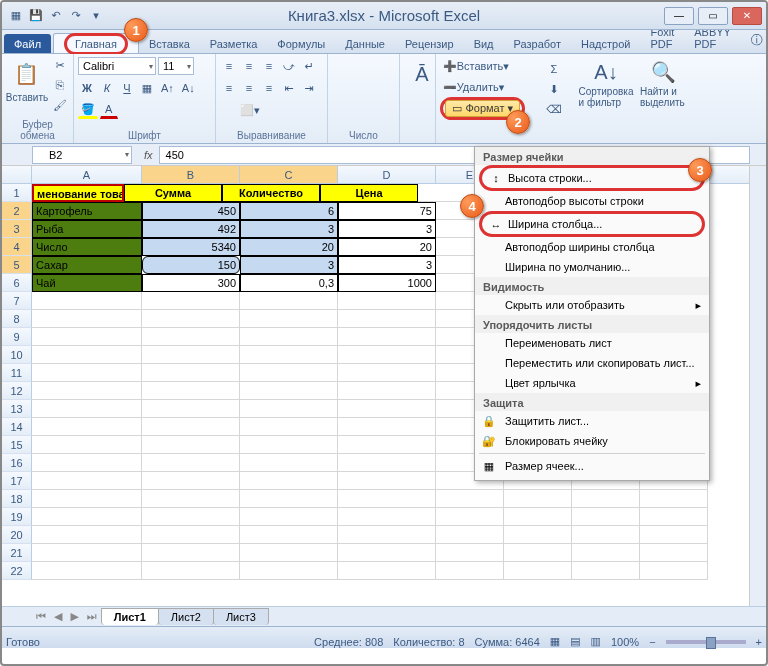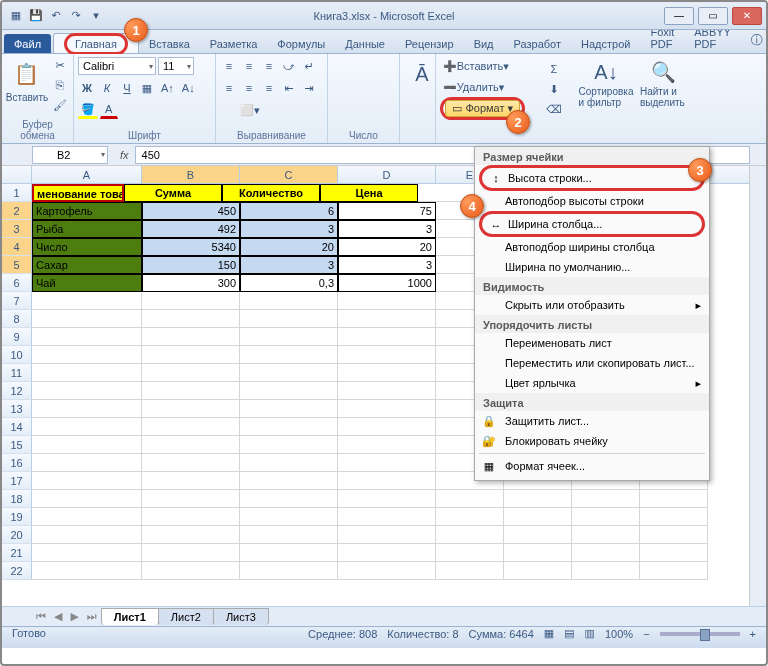--- a/index.html
+++ b/index.html
@@ -2,21 +2,21 @@
 <html><head>
 <meta charset="utf-8">
 <style>
 * { box-sizing: border-box; margin: 0; padding: 0; font-family: "Segoe UI", Tahoma, sans-serif; }
 body { background: #fff; width: 768px; height: 666px; overflow: hidden; position: relative; border: 2px solid #888; border-radius: 4px; }
 
 
 .titlebar { height: 28px; background: linear-gradient(#e8eef7, #d5e1f0); display: flex; align-items: center; position: relative; border-bottom: 1px solid #9db4d1; }
 .titlebar .qat { display: flex; align-items: center; gap: 4px; padding-left: 6px; }
 .titlebar .qat-item { width: 16px; height: 16px; font-size: 11px; display: flex; align-items: center; justify-content: center; color: #3b5a82; }
-.titlebar .title { position: absolute; left: 50%; transform: translateX(-50%); font-size: 11px; color: #3b5a82; }
+.titlebar .title { position: absolute; left: 50%; transform: translateX(-50%); font-size: 15px; color: #3b5a82; }
 .titlebar .winbtns { margin-left: auto; display: flex; }
 .titlebar .winbtn { width: 30px; height: 18px; border: 1px solid #8aa3c2; border-radius: 2px; margin-right: 4px; font-size: 10px; display: flex; align-items: center; justify-content: center; background: #e8eef7; }
 .titlebar .close { background: #d9675e; color: #fff; border-color: #b84a42; }
 
 
 .tabs { height: 24px; background: linear-gradient(#e8eef7, #d5e1f0); display: flex; align-items: flex-end; padding-left: 2px; font-size: 11px; border-bottom: 1px solid #9db4d1; }
 .tab { padding: 4px 10px 3px; color: #3b5a82; cursor: pointer; }
 .tab.file { background: #2a5a9c; color: #fff; border-radius: 3px 3px 0 0; margin-right: 2px; }
 .tab.active { background: #f5f9ff; border: 1px solid #9db4d1; border-bottom: none; border-radius: 3px 3px 0 0; }
 .tab-red { border: 3px solid #d33; border-radius: 14px; padding: 2px 8px 2px; }
@@ -34,21 +34,21 @@
 .rbtn-sm { min-width: 18px; height: 18px; border: 1px solid transparent; display: flex; align-items: center; justify-content: center; font-size: 11px; color: #3b5a82; padding: 0 2px; }
 .combo { height: 18px; border: 1px solid #a9bdd6; background: #fff; font-size: 11px; padding: 0 14px 0 4px; display: flex; align-items: center; position: relative; }
 .combo::after { content: "▾"; position: absolute; right: 2px; font-size: 8px; color: #666; }
 .format-btn { background: linear-gradient(#ffe9a8, #ffd76a); border: 1px solid #d1a637; border-radius: 3px; padding: 1px 6px; display: flex; align-items: center; gap: 3px; font-size: 11px; color: #3b3b3b; }
 .format-btn-wrap { border: 3px solid #d33; border-radius: 12px; padding: 0px 2px; display: inline-flex; }
 .edit-btn { display: flex; flex-direction: column; align-items: center; font-size: 10px; color: #3b5a82; padding: 2px 4px; width: 56px; }
 .edit-btn .icon { font-size: 20px; height: 28px; display:flex; align-items:center; }
 
 
 .fbar { height: 22px; border-bottom: 1px solid #ccc; display: flex; align-items: center; background: #e8eef7; font-size: 11px; }
-.namebox { width: 76px; height: 18px; border: 1px solid #a9bdd6; background: #fff; margin: 0 6px 0 30px; padding-left: 24px; display: flex; align-items: center; position: relative; }
+.namebox { width: 100px; height: 18px; border: 1px solid #a9bdd6; background: #fff; margin: 0 6px 0 30px; padding-left: 16px; display: flex; align-items: center; position: relative; }
 .namebox::after { content: "▾"; position: absolute; right: 2px; font-size: 8px; color: #666; }
 .fx { padding: 0 6px; font-style: italic; color: #555; }
 .formula-input { flex: 1; height: 18px; border: 1px solid #a9bdd6; background: #fff; padding-left: 6px; display: flex; align-items: center; margin-right: 16px; }
 
 
 .grid-wrap { position: relative; height: 440px; overflow: hidden; background: #fff; }
 .colhead { height: 18px; display: flex; background: linear-gradient(#f5f9ff, #e4edf7); border-bottom: 1px solid #b9cde3; }
 .rownum-spacer { width: 30px; border-right: 1px solid #b9cde3; }
 .colhead-cell { border-right: 1px solid #b9cde3; text-align: center; font-size: 11px; color: #3b5a82; line-height: 18px; }
 .colhead-cell.sel { background: #f9d48a; }
@@ -79,21 +79,21 @@
 .callout { position: absolute; width: 24px; height: 24px; border-radius: 50%; background: radial-gradient(circle at 30% 30%, #ff9b5a, #e85a1a); color: #fff; font-weight: bold; font-size: 13px; display: flex; align-items: center; justify-content: center; box-shadow: 1px 1px 3px rgba(0,0,0,.4); z-index: 200; border: 1px solid #c04a10; }
 
 
 .sheettabs { height: 20px; background: #e4edf7; border-top: 1px solid #b9cde3; display: flex; align-items: center; font-size: 11px; padding-left: 30px; }
 .sheettab { padding: 2px 12px; background: #fff; border: 1px solid #aaa; border-bottom: none; margin-right: -1px; border-radius: 0 0 4px 4px; }
 .sheettab.active { background: #fff; font-weight: bold; }
 .sheettab.inactive { background: #d5e1f0; }
 .navarr { padding: 0 4px; color: #888; }
 
 
-.status { height: 22px; background: linear-gradient(#e4edf7, #cfdcef); border-top: 1px solid #9db4d1; display: flex; align-items: flex-start; font-size: 11px; color: #3b5a82; padding: 0 10px; }
+.status { height: 22px; background: linear-gradient(#e4edf7, #cfdcef); border-top: 1px solid #9db4d1; display: flex; align-items: flex-end; font-size: 11px; color: #3b5a82; padding: 0 4px; }
 .status .s-right { margin-left: auto; display: flex; gap: 10px; align-items: center; }
 .zoom-slider { width: 80px; height: 4px; background: #aac; position: relative; }
 .zoom-slider::after { content:""; position:absolute; left:50%; top:-3px; width:8px; height:10px; background:#8aa3c2; border:1px solid #5a7299; }
 </style>
 </head>
 <body>
 
 <div class="titlebar">
   <div class="qat">
     <div class="qat-item">▦</div>
@@ -333,21 +333,21 @@
           <div class="cell data" style="width: 98px;">5340</div>
           <div class="cell data" style="width: 98px;">20</div>
           <div class="cell price" style="width: 98px;">20</div>
           <div class="cell plain" style="width: 68px;"></div>
           <div class="cell plain" style="width: 68px;"></div>
           <div class="cell plain" style="width: 68px;"></div>
           <div class="cell plain" style="width: 68px;"></div>
         </div>
         <div class="cellrow">
           <div class="cell name" style="width: 110px; text-align: left;">Сахар</div>
-          <div class="cell data" style="width: 98px;">150</div>
+          <div class="cell data" style="width: 98px; border-radius: 6px;">150</div>
           <div class="cell data" style="width: 98px;">3</div>
           <div class="cell price" style="width: 98px;">3</div>
           <div class="cell plain" style="width: 68px;"></div>
           <div class="cell plain" style="width: 68px;"></div>
           <div class="cell plain" style="width: 68px;"></div>
           <div class="cell plain" style="width: 68px;"></div>
         </div>
         <div class="cellrow">
           <div class="cell name" style="width: 110px; text-align: left;">Чай</div>
           <div class="cell price" style="width: 98px;">300</div>
@@ -533,21 +533,21 @@
   <div class="dd-section">Видимость</div>
   <div class="dd-item"><span>Скрыть или отобразить</span><span style="float:right">▸</span></div>
   <div class="dd-section">Упорядочить листы</div>
   <div class="dd-item">Переименовать лист</div>
   <div class="dd-item">Переместить или скопировать лист...</div>
   <div class="dd-item"><span>Цвет ярлычка</span><span style="float:right">▸</span></div>
   <div class="dd-section">Защита</div>
   <div class="dd-item"><span class="dd-icon">🔒</span><span>Защитить лист...</span></div>
   <div class="dd-item"><span class="dd-icon">🔐</span><span>Блокировать ячейку</span></div>
   <div class="dd-sep"></div>
-  <div class="dd-item"><span class="dd-icon">▦</span><span>Формат ячеек...</span></div>
+  <div class="dd-item"><span class="dd-icon">▦</span><span>Размер ячеек...</span></div>
 </div>
 
 <div class="callout" style="left:122px; top:16px">1</div>
 <div class="callout" style="left:504px; top:108px">2</div>
 <div class="callout" style="left:686px; top:156px">3</div>
 <div class="callout" style="left:458px; top:192px">4</div>
 
 <div class="sheettabs">
   <span class="navarr">⏮</span>
   <span class="navarr">◀</span>

